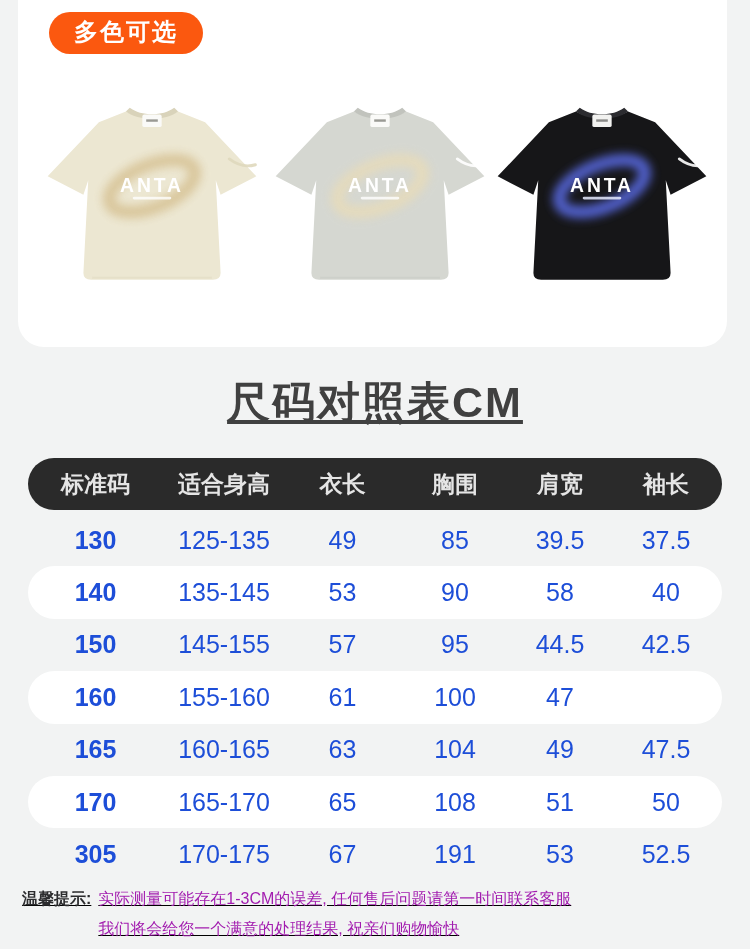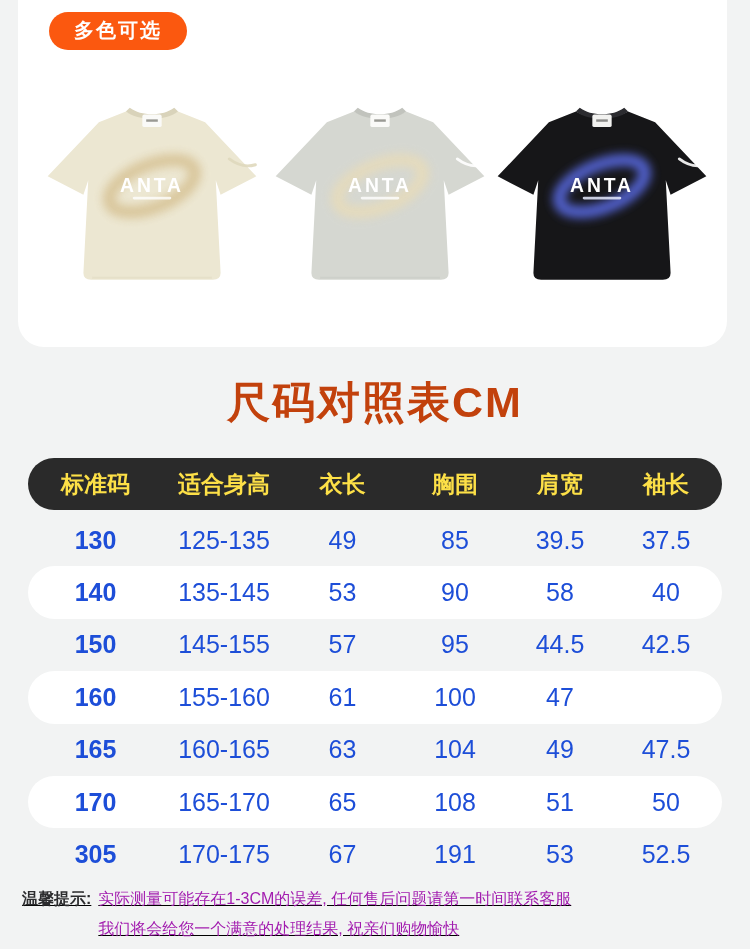--- a/index.html
+++ b/index.html
@@ -10,44 +10,44 @@
     font-family:"Liberation Sans","DejaVu Sans",sans-serif;
   }
   
   .product-card {
     position:absolute; left:18px; top:0; width:709px; height:347px;
     background:#ffffff; border-radius:0 0 26px 26px;
   }
   .badge {
     position:absolute; left:31px; top:12px;
     background:#fb580f; color:#ffffff;
-    font-size:20px; font-weight:700; letter-spacing:2px;
+    font-size:24px; font-weight:700; letter-spacing:2px;
     padding:7px 25px 9px 25px; border-radius:27px;
     line-height:1.1;
   }
   .shirt { position:absolute; top:99px; }
   .shirt-1 { left:20px; }
   .shirt-2 { left:248px; }
   .shirt-3 { left:470px; }
 
   .section-title {
     position:absolute; left:0; top:374px; width:750px;
     text-align:center; font-size:43px; font-weight:700;
-    color:#c2410c; letter-spacing:2px;
+    color:#404040; letter-spacing:2px;text-decoration:underline;
   }
 
   .grid6 {
     display:grid;
     grid-template-columns:135px 122px 115px 110px 100px 112px;
     align-items:center; text-align:center;
   }
   .thead {
     position:absolute; left:28px; top:458px; width:694px; height:52px;
     background:#2a2a2a; border-radius:27px;
-    color:#fde047; font-size:23px; font-weight:700;
+    color:#e5e5e5; font-size:23px; font-weight:700;
   }
   .tbody { position:absolute; left:28px; top:514px; width:694px; }
   .trow { height:52.4px; font-size:25px; color:#1d4ed8; }
   .trow.white { background:#ffffff; border-radius:27px; }
   .cell-size { font-weight:700; }
 
   .note {
     position:absolute; left:22px; top:884px; width:710px;
     display:flex; align-items:flex-start;
     font-size:16px; line-height:30px;text-decoration:underline;

